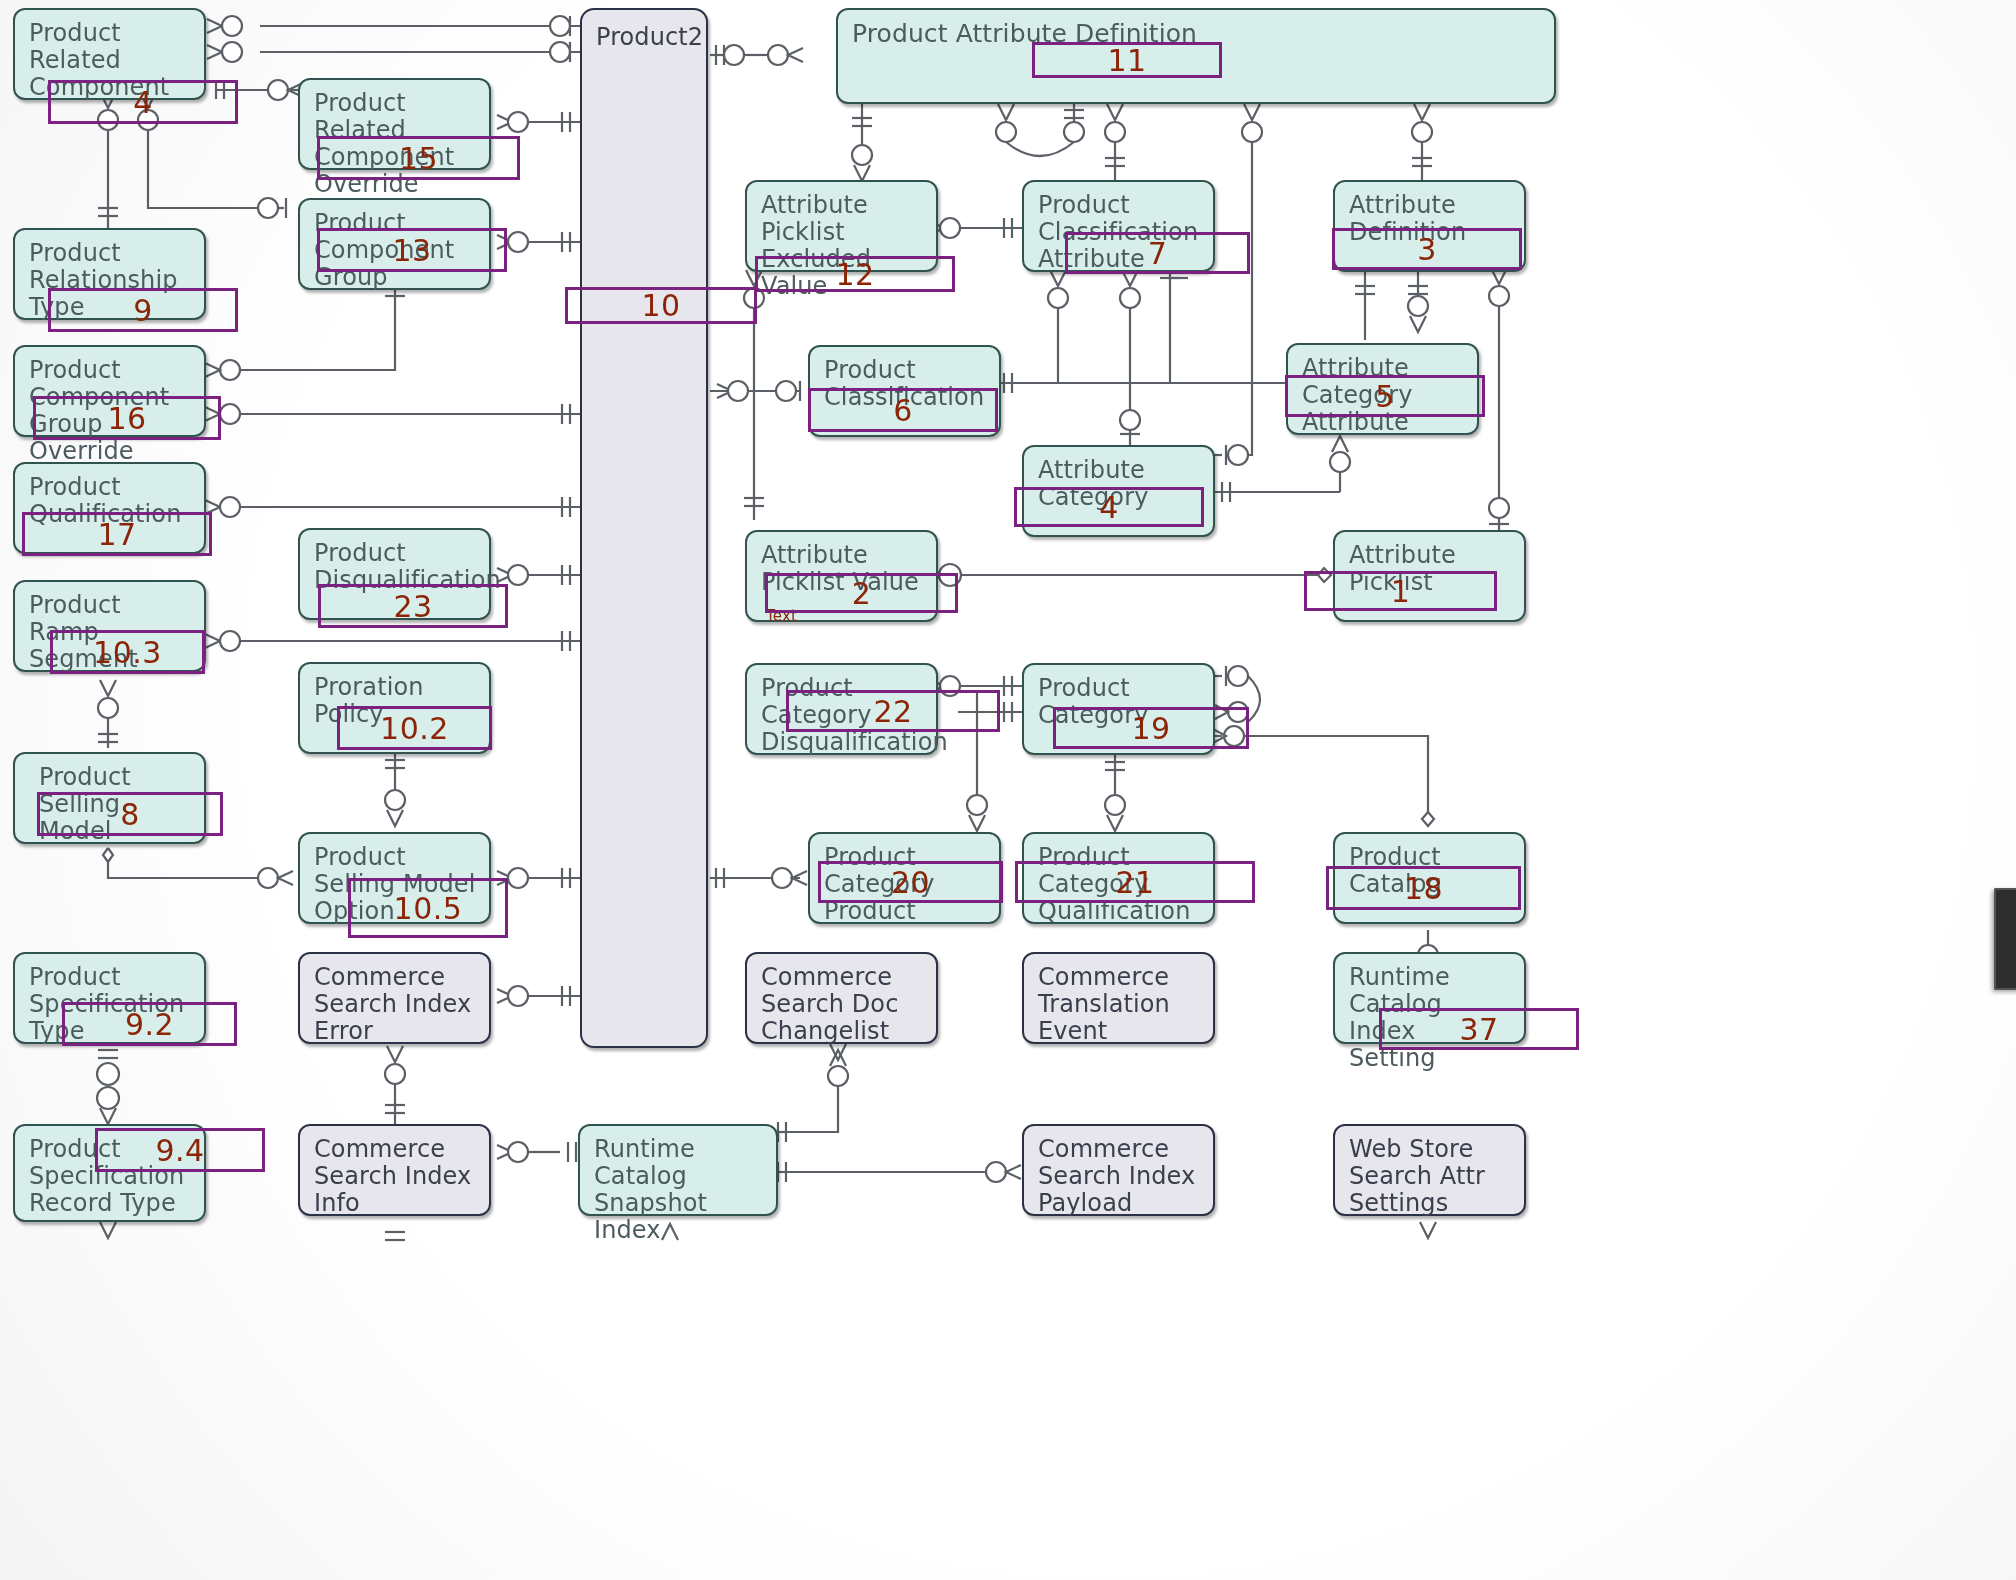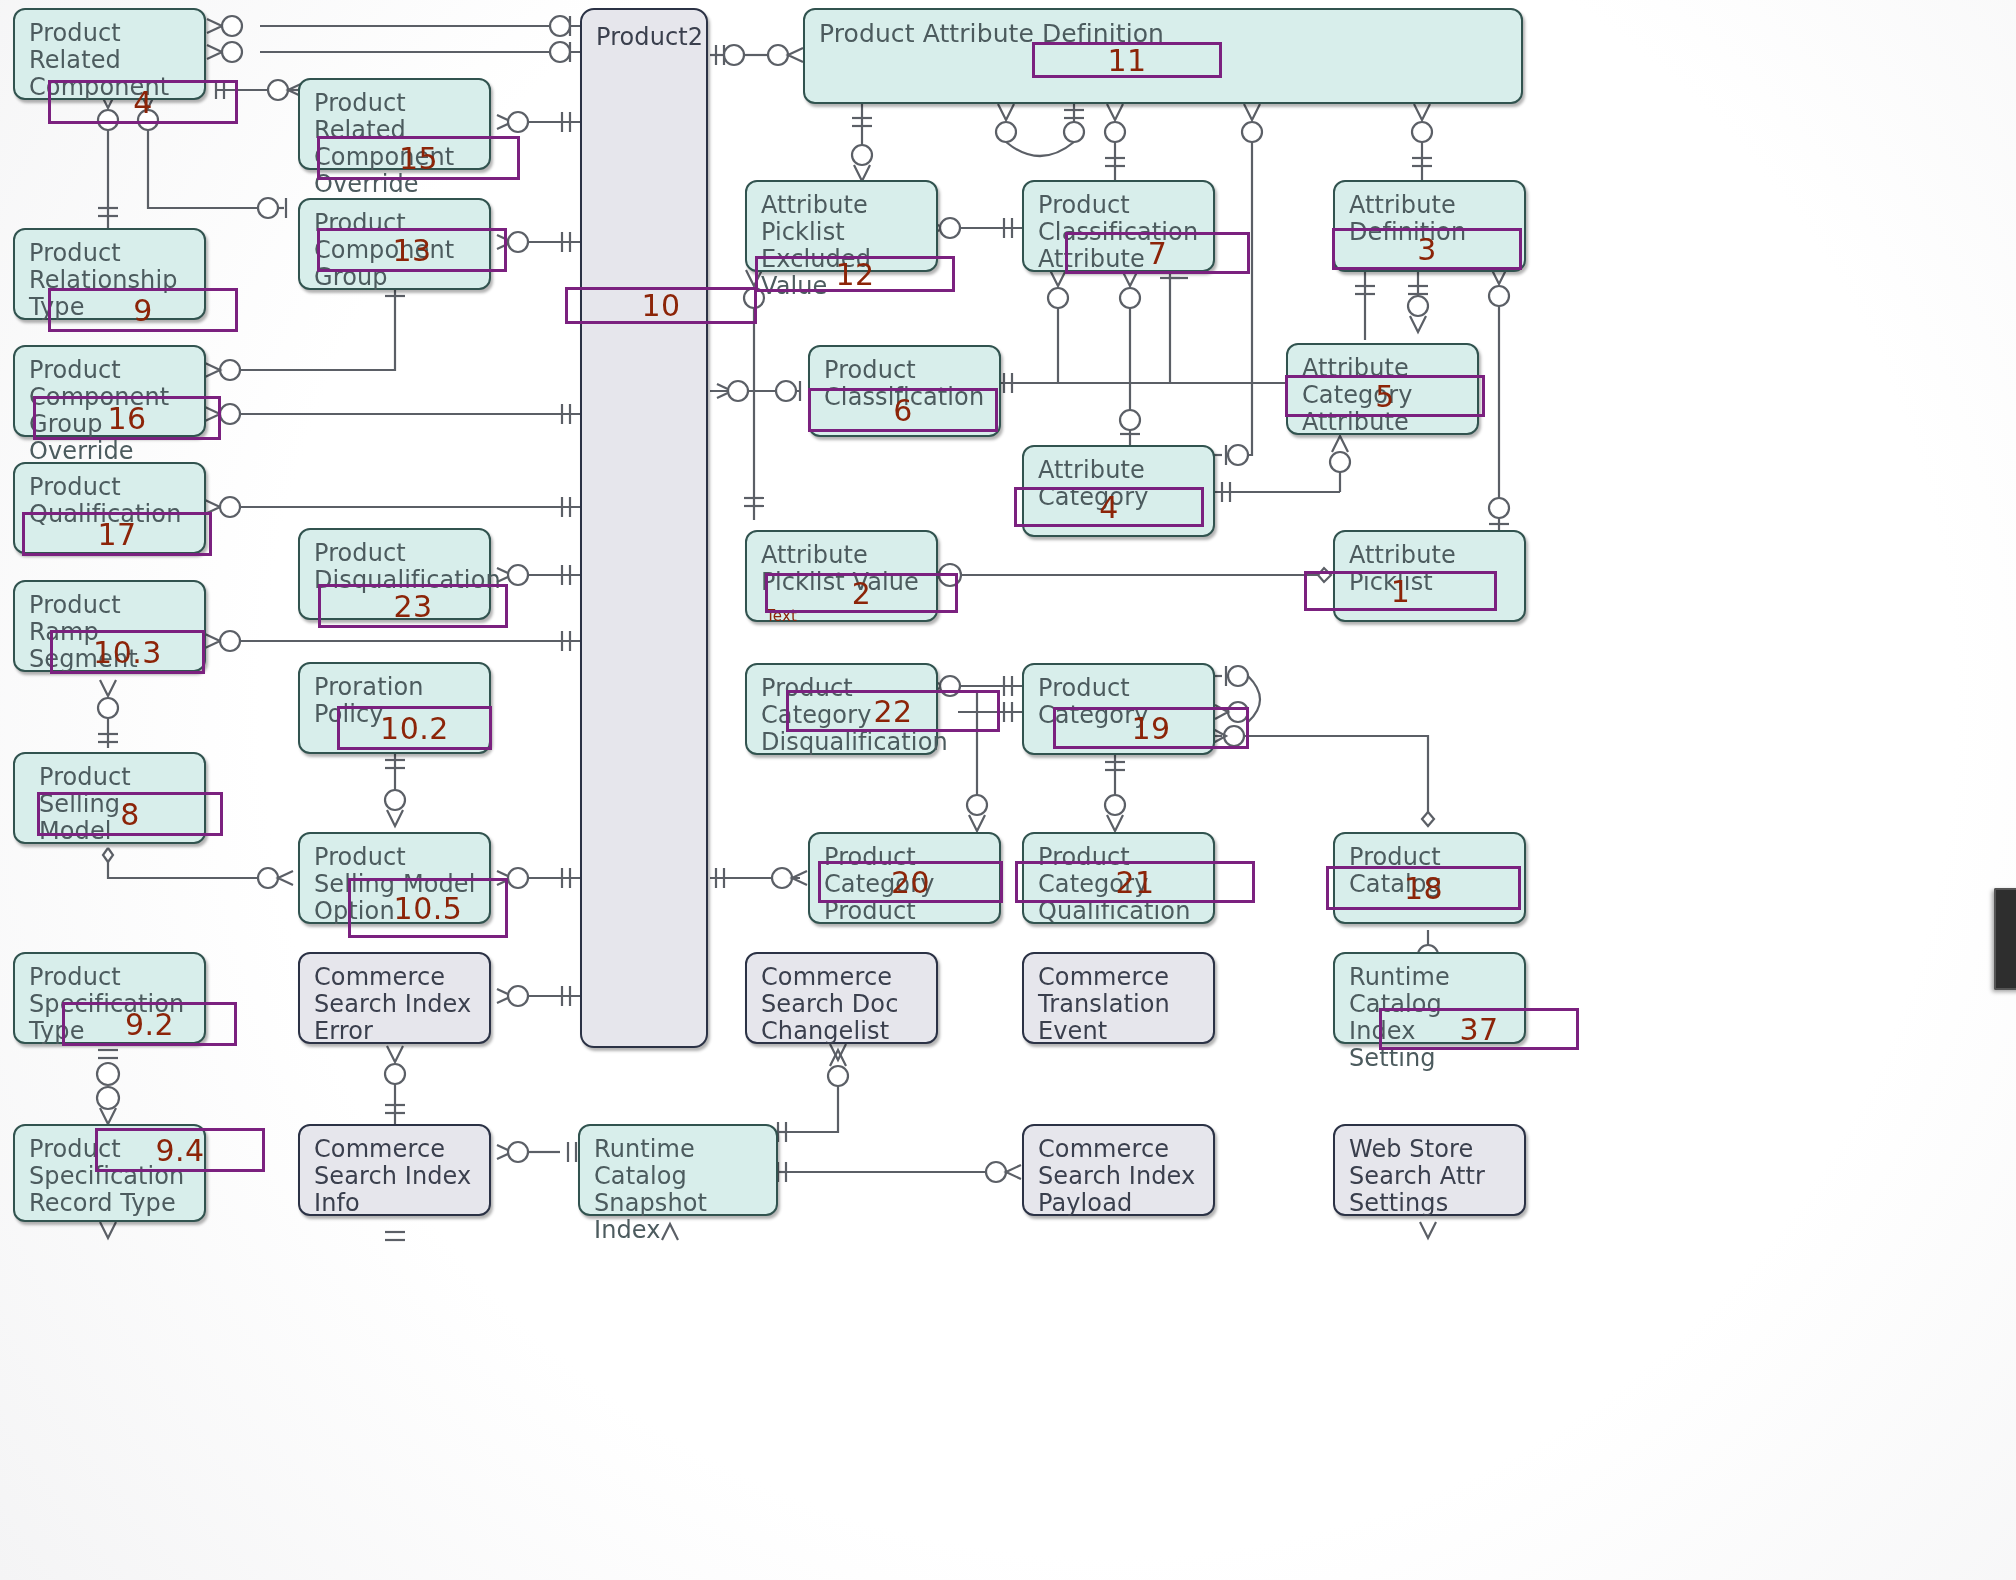--- a/index.html
+++ b/index.html
@@ -31,21 +31,21 @@
     letter-spacing:.1px;
     font-weight:500;
     overflow:visible;
     white-space:pre-line;
   }
   .ent.grey{
     background:#e6e6ec;
     border-color:#2b3245;
     color:#3a3f4d;
   }
-  .ent.wide-title{font-size:25px;}
+  .ent.wide-title{font-size:25px;margin-left:33px;}
 
   
   .ent.tall{
     border-radius:14px;
     padding-top:14px;
   }
 
   
   .callout{
     position:absolute;

